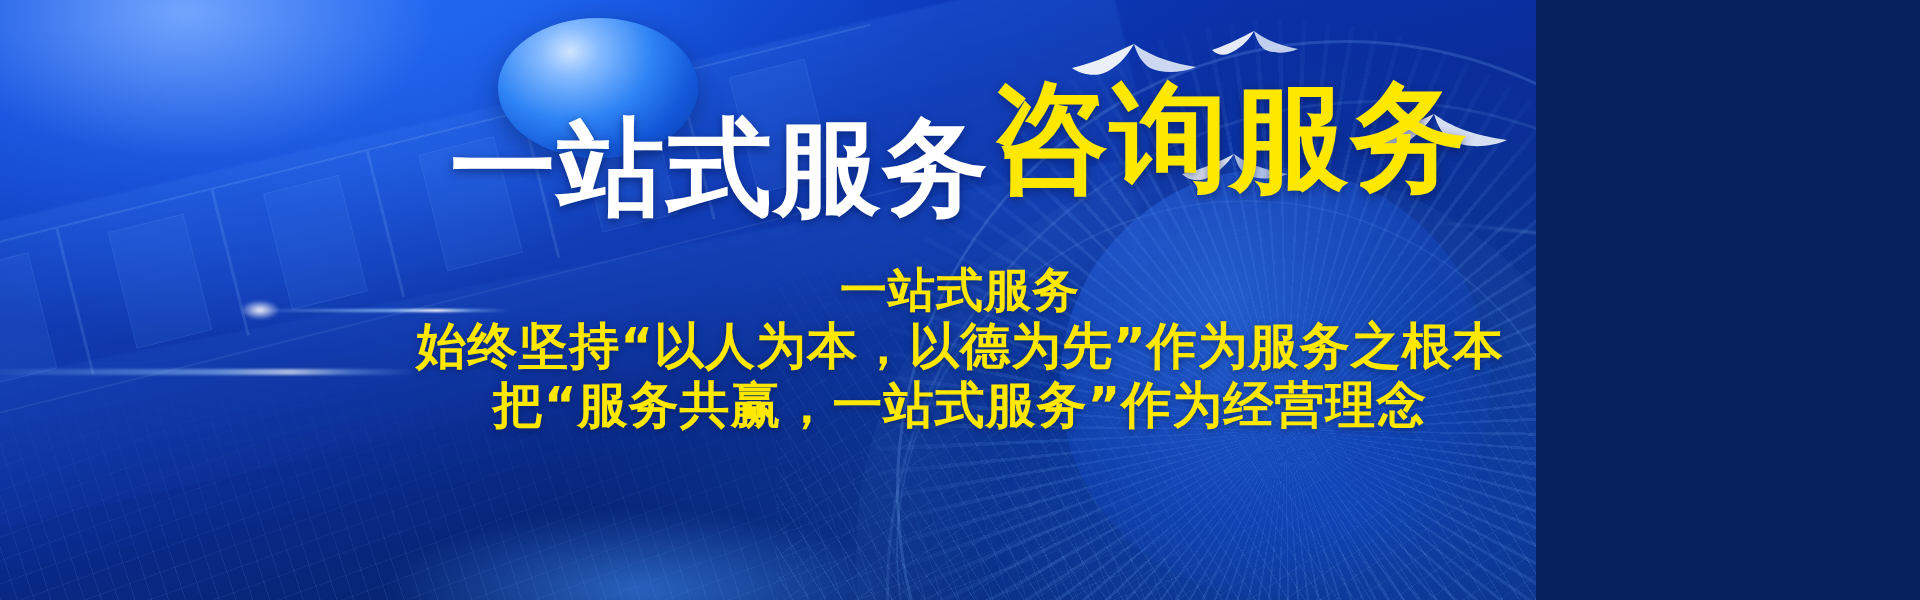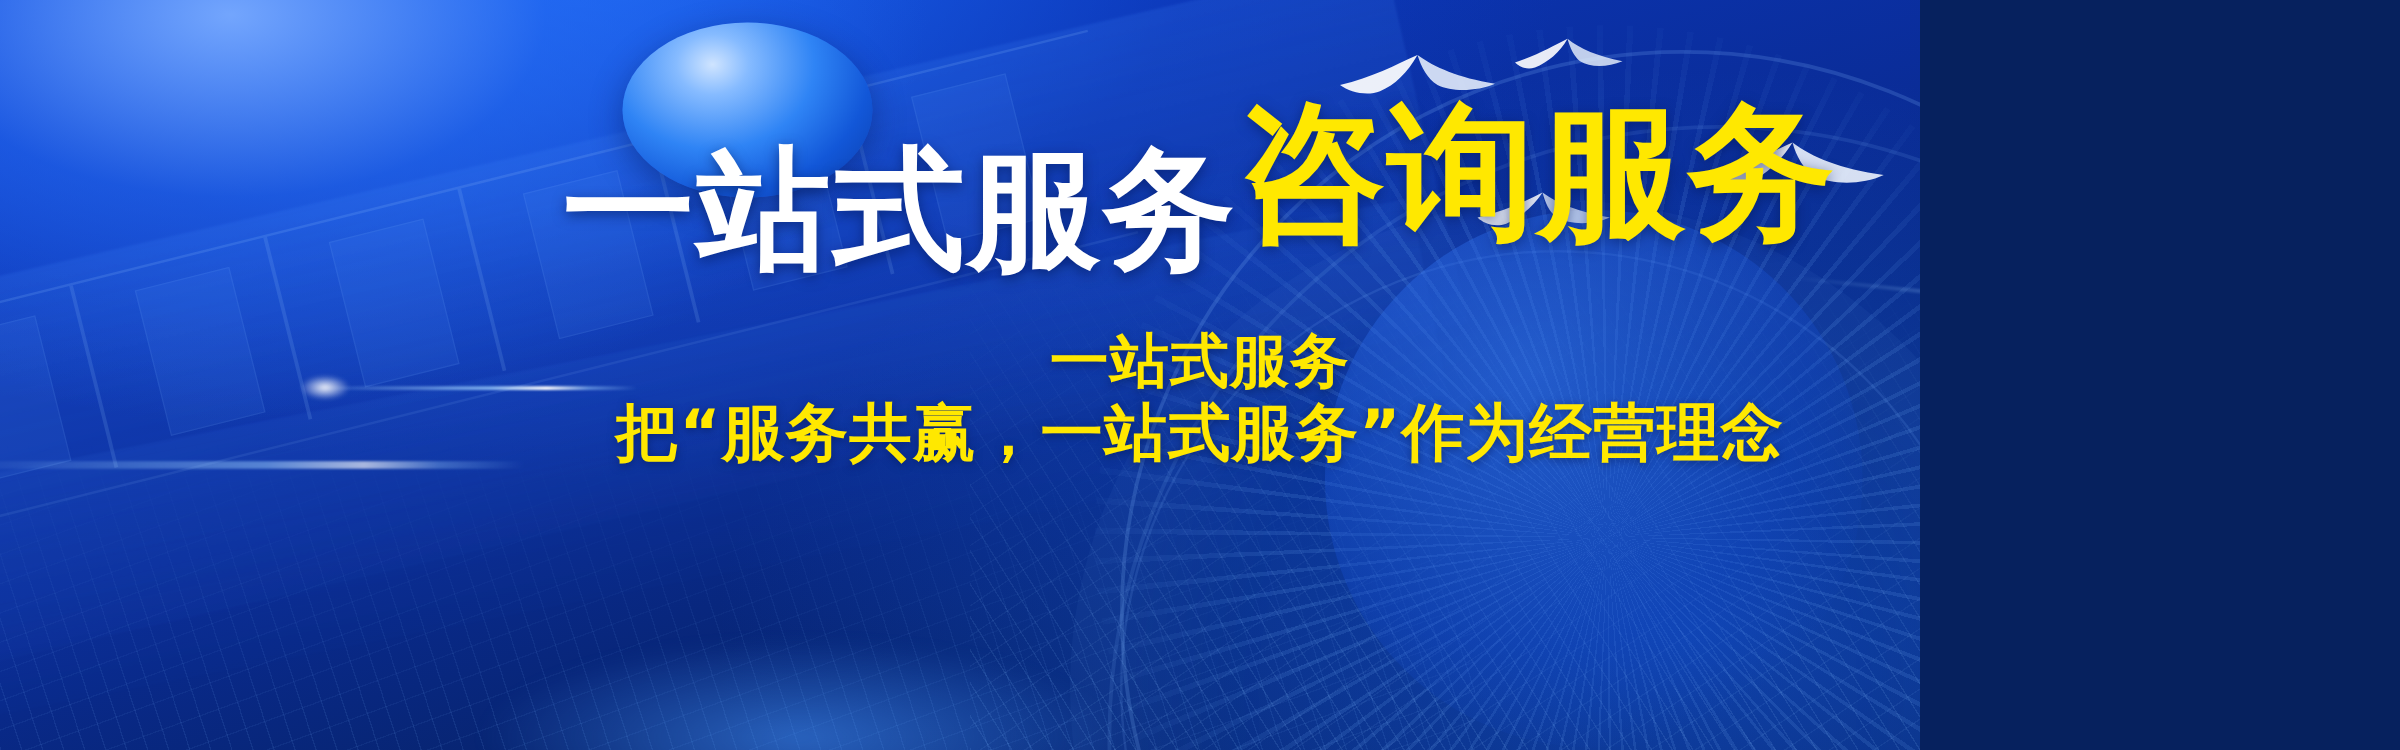--- a/index.html
+++ b/index.html
@@ -257,16 +257,17 @@
       </div>
     </div>
   </div>
 
   <div class="headline">
     <span class="part white">一站式服务</span><span class="part yellow">咨询服务</span>
   </div>
 
   <div class="subhead">
     <div class="line l1">一站式服务</div>
+    <div class="line l2">始终坚持“以人为本，以德为先”作为服务之根本</div>
     <div class="line l3">把“服务共赢，一站式服务”作为经营理念</div>
   </div>
 
 </div>
 
 </body></html>

